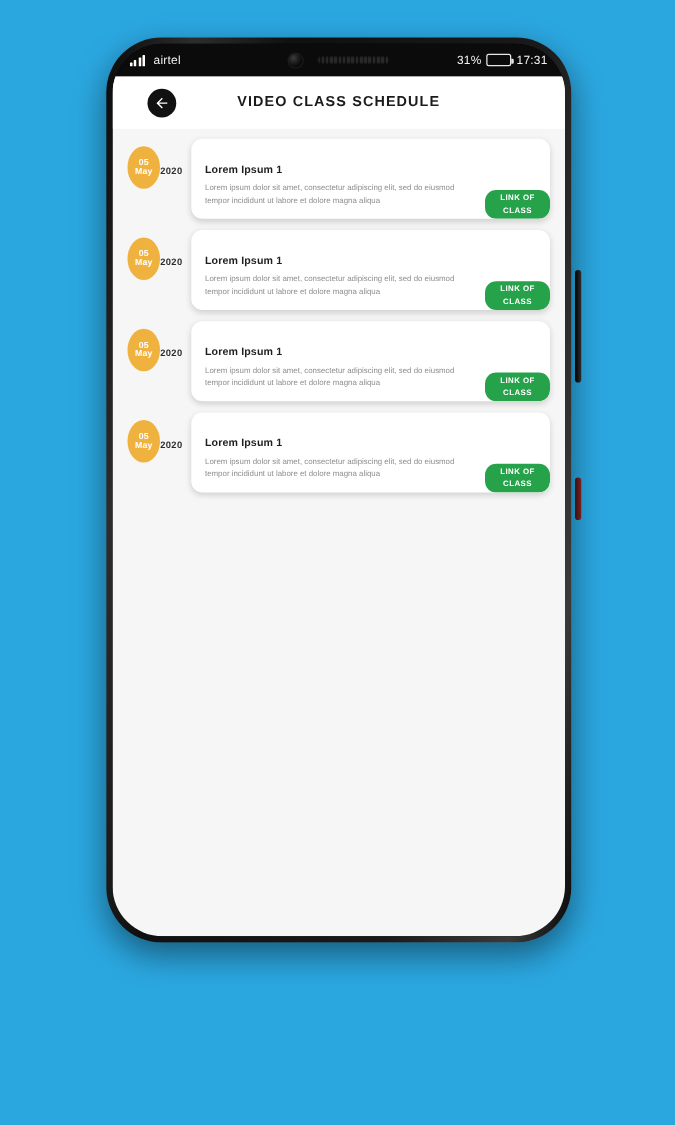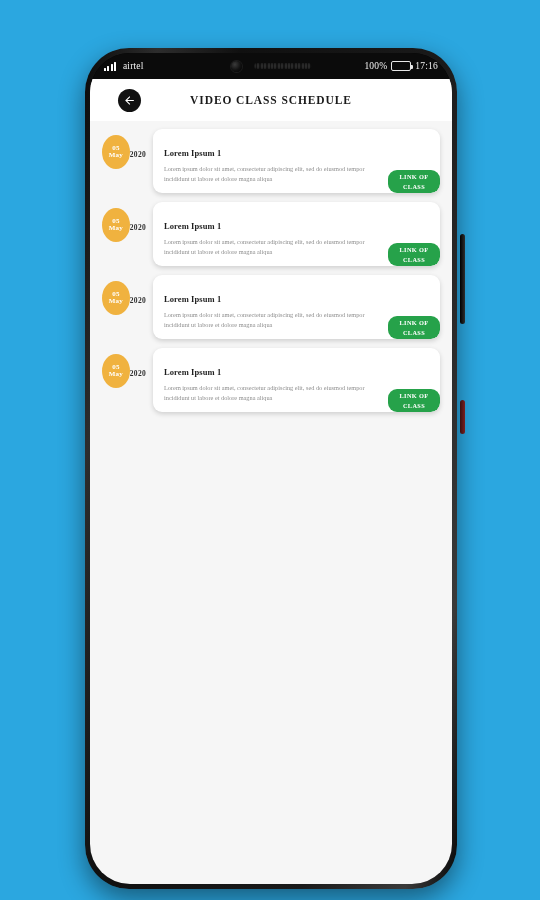--- a/index.html
+++ b/index.html
@@ -6,27 +6,26 @@
   html, body {
     width:540px; height:900px;
     font-family:"Liberation Sans", sans-serif;
     overflow:hidden;
   }
   body { background:#2ba7e0; position:relative; }
 
   
   #phone {
     position:absolute;
-    left:85px; top:48px;
-    width:372px; height:841px;
+    left:85px; top:30px;
+    width:372px; height:724px;
     border-radius:44px;
     background:linear-gradient(100deg,#0a0a0a 0%,#2d2d2d 14%,#101010 30%,#1a1a1a 70%,#3a3a3a 90%,#090909 100%);
     box-shadow:0 10px 26px rgba(0,0,0,.45);
     padding:5px;
-    font-family:Liberation Serif, serif;
   }
   #phone-inner {
     position:relative;
     width:100%; height:100%;
     border-radius:40px;
     background:#000;
     overflow:hidden;
   }
 
   
@@ -203,23 +202,23 @@
       <div class="sb-left">
         <span id="signal-icon">
             <i></i>
             <i></i>
             <i></i>
             <i></i>
           </span>
         <span>airtel</span>
       </div>
       <div class="sb-right">
-        <span>100%</span>
+        <span>31%</span>
         <span id="battery-icon"><span id="battery-fill"></span></span>
-        <span>17:16</span>
+        <span>17:31</span>
       </div>
     </div>
 
     <div id="notch-area">
       <span id="front-camera"></span>
       <span id="earpiece-speaker"></span>
     </div>
 
     <div id="app-screen">
 

